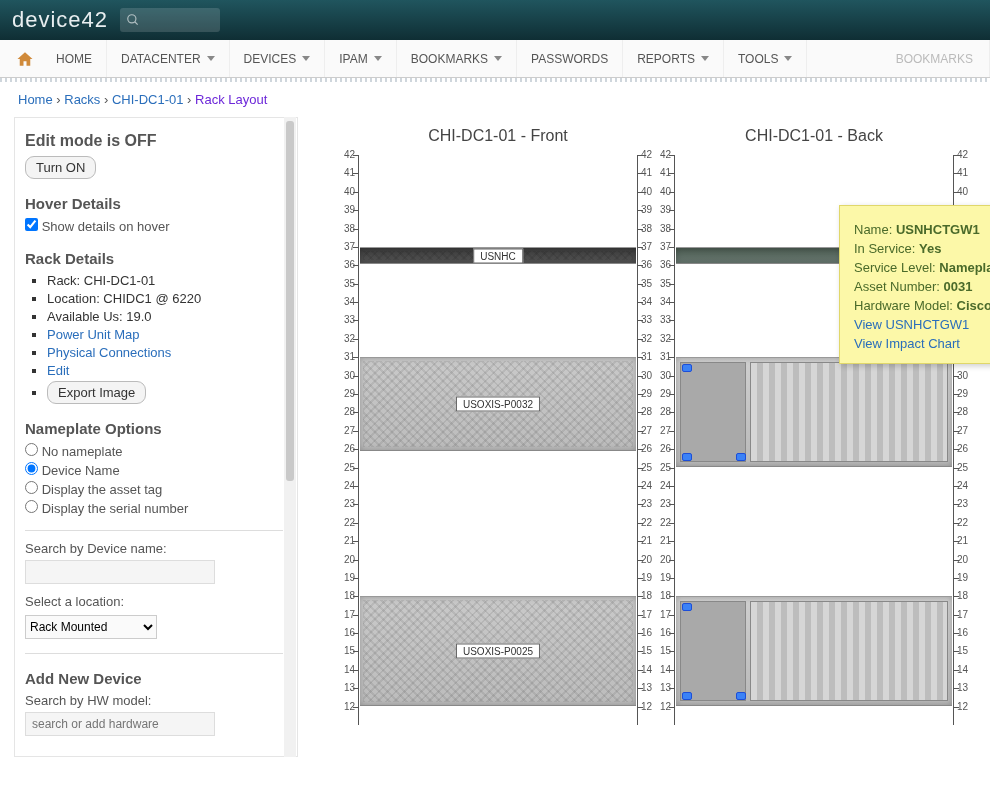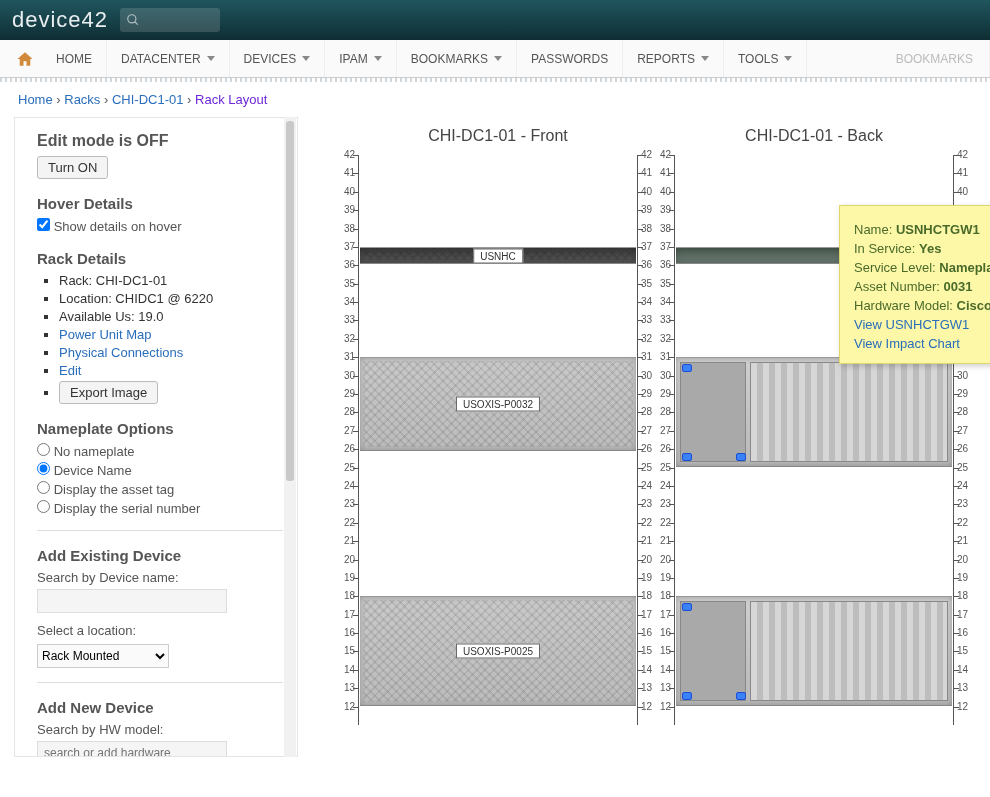--- a/index.html
+++ b/index.html
@@ -15,23 +15,23 @@
   .navbar .bookmarks { margin-left:auto; color:#bbb; padding-right:16px;}
   .caret { width:0;height:0;border-left:4px solid transparent;border-right:4px solid transparent;border-top:5px solid #888; display:inline-block;}
   .navbar-dots { height:4px; background: repeating-linear-gradient(90deg, #cfd6dc 0 2px, transparent 2px 5px); }
   
   .breadcrumb { padding:10px 18px; color:#555; font-size:13px;}
   .breadcrumb a { color:#2a6ebb; text-decoration:none;}
   .breadcrumb .cur { color:#6d28d9;}
   
   .content { display:flex; }
   .sidebar-wrap { width:298px; padding:0 0 0 14px; position:relative;}
-  .sidebar { height:640px; overflow:auto; border:1px solid #e5e5e5; background:#fff; padding:14px 14px 14px 22px; }
+  .sidebar { height:640px; overflow:auto; border:1px solid #e5e5e5; background:#fff; padding:14px 14px 14px 10px; }
   .sidebar h2 { font-size:16px; color:#555; font-weight:bold; margin:0 0 6px;}
-  .sidebar .btn { display:inline-block; background:#f4f4f4; border:1px solid #bbb; border-radius:3px; padding:3px 10px; font-size:13px; cursor:pointer;}
+  .sidebar .btn { display:inline-block; background:#f4f4f4; border:1px solid #bbb; border-radius:9px; padding:3px 10px; font-size:13px; cursor:pointer;}
   .sidebar h3 { font-size:15px; color:#555; font-weight:bold; margin:16px 0 6px;}
   .sidebar ul { list-style:square; padding-left:22px; color:#333; }
   .sidebar ul li { margin:3px 0; }
   .sidebar ul li a { color:#2a6ebb; text-decoration:none;}
   .sidebar label { display:block; margin:3px 0; color:#555;}
   .sidebar hr { border:none; border-top:1px solid #ddd; margin:14px 0 10px;}
   .sidebar .fieldlabel { color:#555; margin:4px 0 4px;}
   .sidebar input[type=text] { width:190px; height:24px; border:1px solid #ddd; background:#f5f5f5; padding:0 6px; font-size:12px;}
   .sidebar select { width:132px; height:24px; border:1px solid #ccc; background:#fafafa; font-size:12px; margin-top:2px;}
   .scrollbar-fake { position:absolute; right:2px; top:0; width:12px; height:100%; background:#f1f1f1;}
@@ -153,21 +153,20 @@
         <li><span class="btn">Export Image</span></li>
       </ul>
 
       <h3>Nameplate Options</h3>
       <label><input type="radio" name="np" style=""> <span>No nameplate</span></label>
       <label><input type="radio" name="np" checked="" style=""> <span>Device Name</span></label>
       <label><input type="radio" name="np" style=""> <span>Display the asset tag</span></label>
       <label><input type="radio" name="np" style=""> <span>Display the serial number</span></label>
 
       <hr>
-      <h3>Add Existing Device</h3>
       <div class="fieldlabel">Search by Device name:</div>
       <input type="text" style="">
       <div class="fieldlabel" style="margin-top:10px">Select a location:</div>
       <select><option>Rack Mounted</option></select>
 
       <hr>
       <h3>Add New Device</h3>
       <div class="fieldlabel">Search by HW model:</div>
       <input type="text" placeholder="search or add hardware" style="">
       

